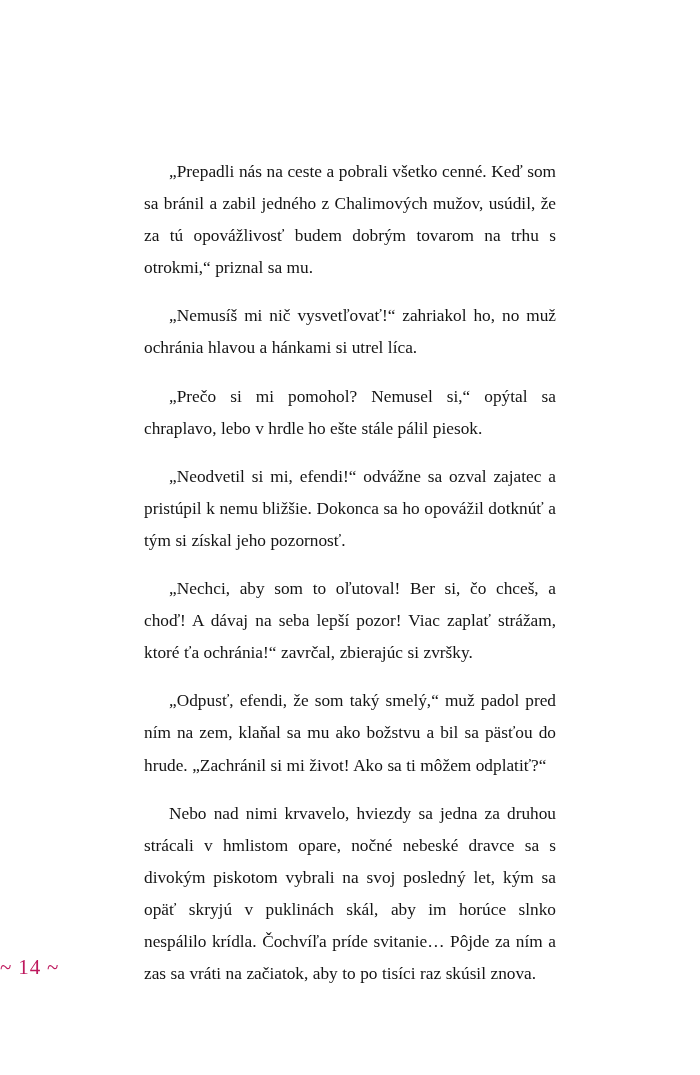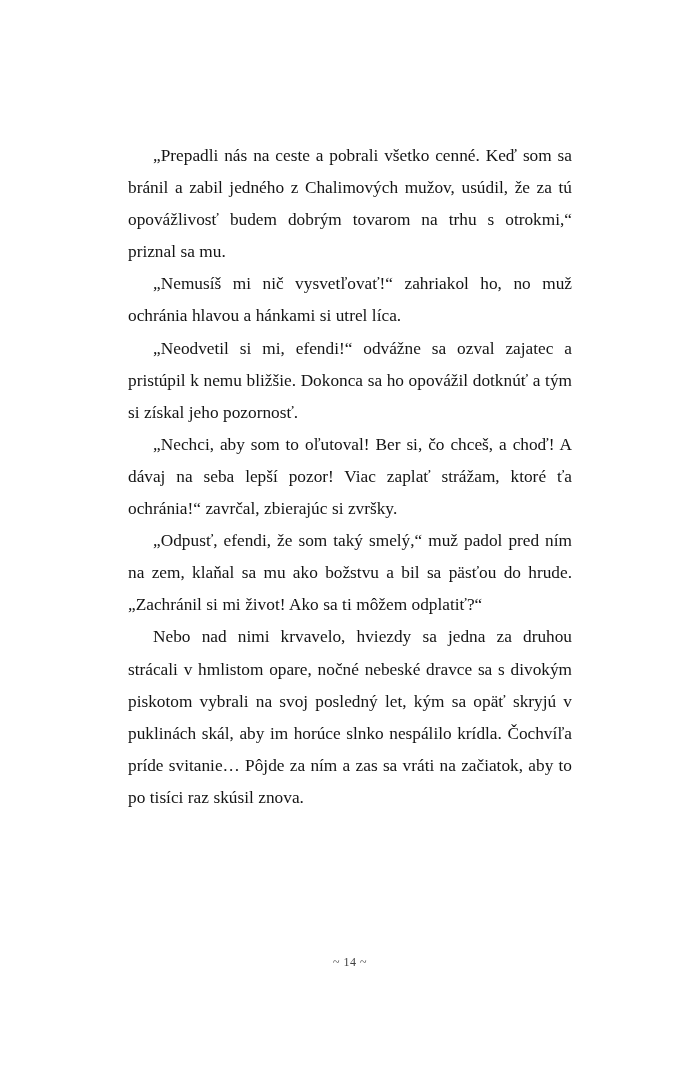--- a/index.html
+++ b/index.html
@@ -20,21 +20,21 @@
     inset: 0;
     background: #ffffff;
   }
   .text-column {
     position: absolute;
     left: 128px;
     top: 140px;
     width: 444px;
   }
   p.para {
-    margin: 0;
+    margin: 16px;
     font-size: 17.3px;
     line-height: 32.1px;
     text-align: justify;
     text-indent: 1.45em;
     hyphens: manual;
     word-spacing: 0.01em;
     color: #141414;
     position: relative;
     z-index: 2;
   }
@@ -52,35 +52,36 @@
     z-index: 1;
     pointer-events: none;
     user-select: none;
     line-height: 1;
   }
   .page-number {
     position: absolute;
     left: 0;
     right: 0;
     top: 955px;
-    text-align: center;
-    font-size: 12px;
-    color: #404040;
+    text-align: left;
+    font-size: 21px;
+    color: #be185d;
     letter-spacing: 0.04em;
   }
 </style>
 </head>
 <body>
 
 <div class="page">
 
 
   <div class="text-column">
     <p class="para">„Prepadli nás na ceste a pobrali všetko cenné. Keď som sa bránil a zabil jedného z Chalimových mužov, usúdil, že za tú opovážlivosť budem dobrým tovarom na trhu s otrokmi,“ priznal sa mu.</p>
     <p class="para">„Nemusíš mi nič vysvetľovať!“ zahriakol ho, no muž ochránia hlavou a hánkami si utrel líca.</p>
+    <p class="para">„Prečo si mi pomohol? Nemusel si,“ opýtal sa chraplavo, lebo v hrdle ho ešte stále pálil piesok.</p>
     <p class="para">„Neodvetil si mi, efendi!“ odvážne sa ozval zajatec a pristúpil k nemu bližšie. Dokonca sa ho opovážil dotknúť a tým si získal jeho pozornosť.</p>
     <p class="para">„Nechci, aby som to oľutoval! Ber si, čo chceš, a choď! A dávaj na seba lepší pozor! Viac zaplať strážam, ktoré ťa ochránia!“ zavrčal, zbierajúc si zvršky.</p>
     <p class="para">„Odpusť, efendi, že som taký smelý,“ muž padol pred ním na zem, klaňal sa mu ako božstvu a bil sa päsťou do hrude. „Zachránil si mi život! Ako sa ti môžem odplatiť?“</p>
     <p class="para">Nebo nad nimi krvavelo, hviezdy sa jedna za druhou strácali v hmlistom opare, nočné nebeské dravce sa s divokým piskotom vybrali na svoj posledný let, kým sa opäť skryjú v puklinách skál, aby im horúce slnko nespálilo krídla. Čochvíľa príde svitanie… Pôjde za ním a zas sa vráti na začiatok, aby to po tisíci raz skúsil znova.</p>
   </div>
 
   <div class="page-number">~ 14 ~</div>
 
 </div>
 

